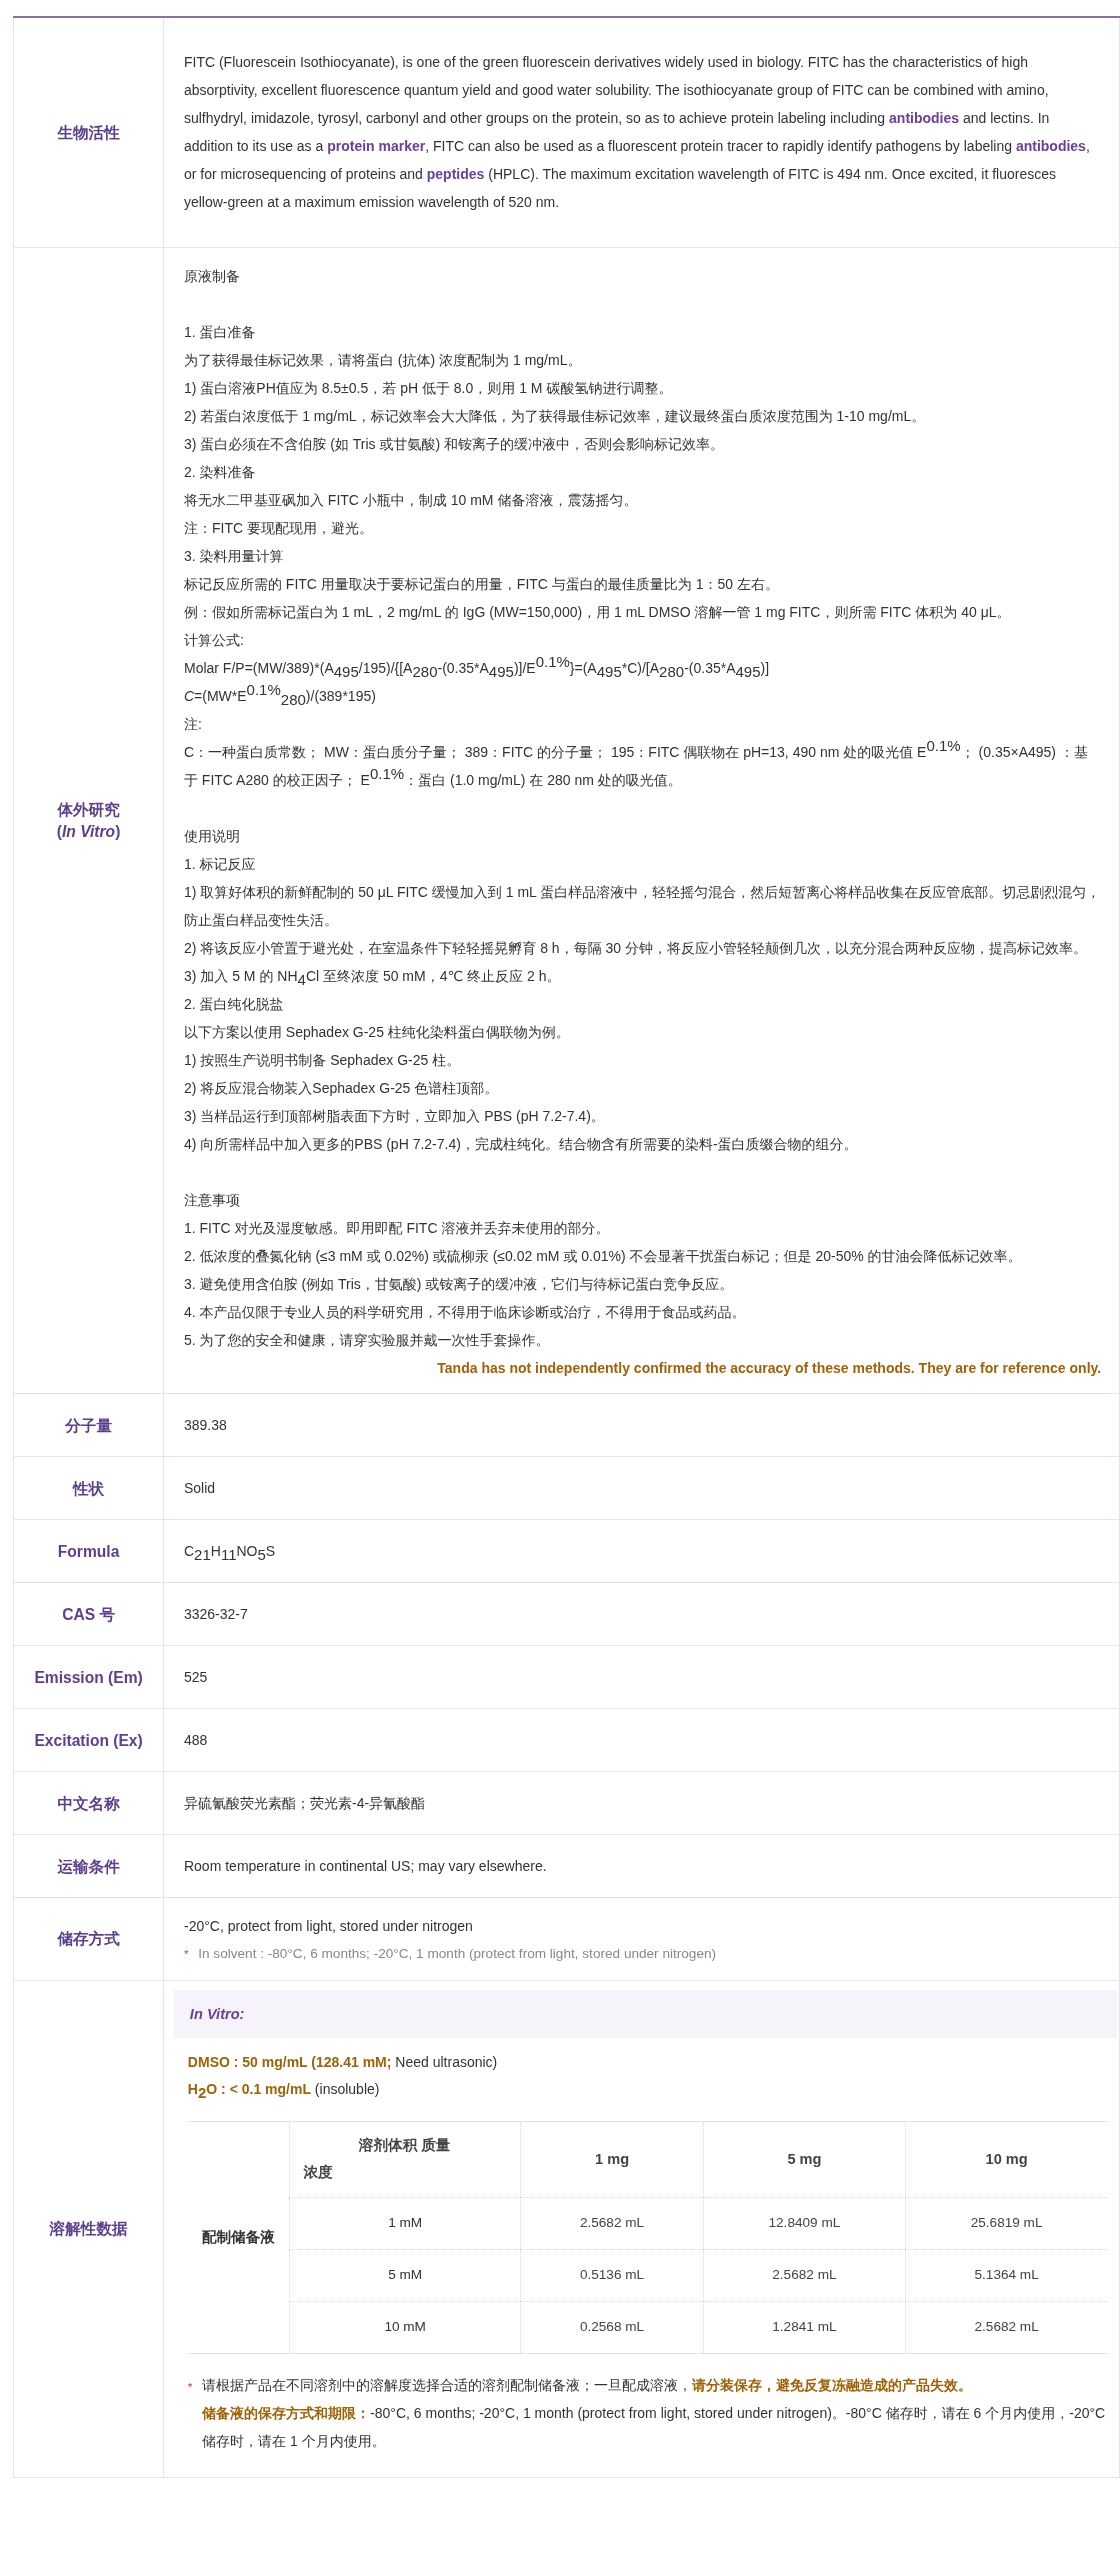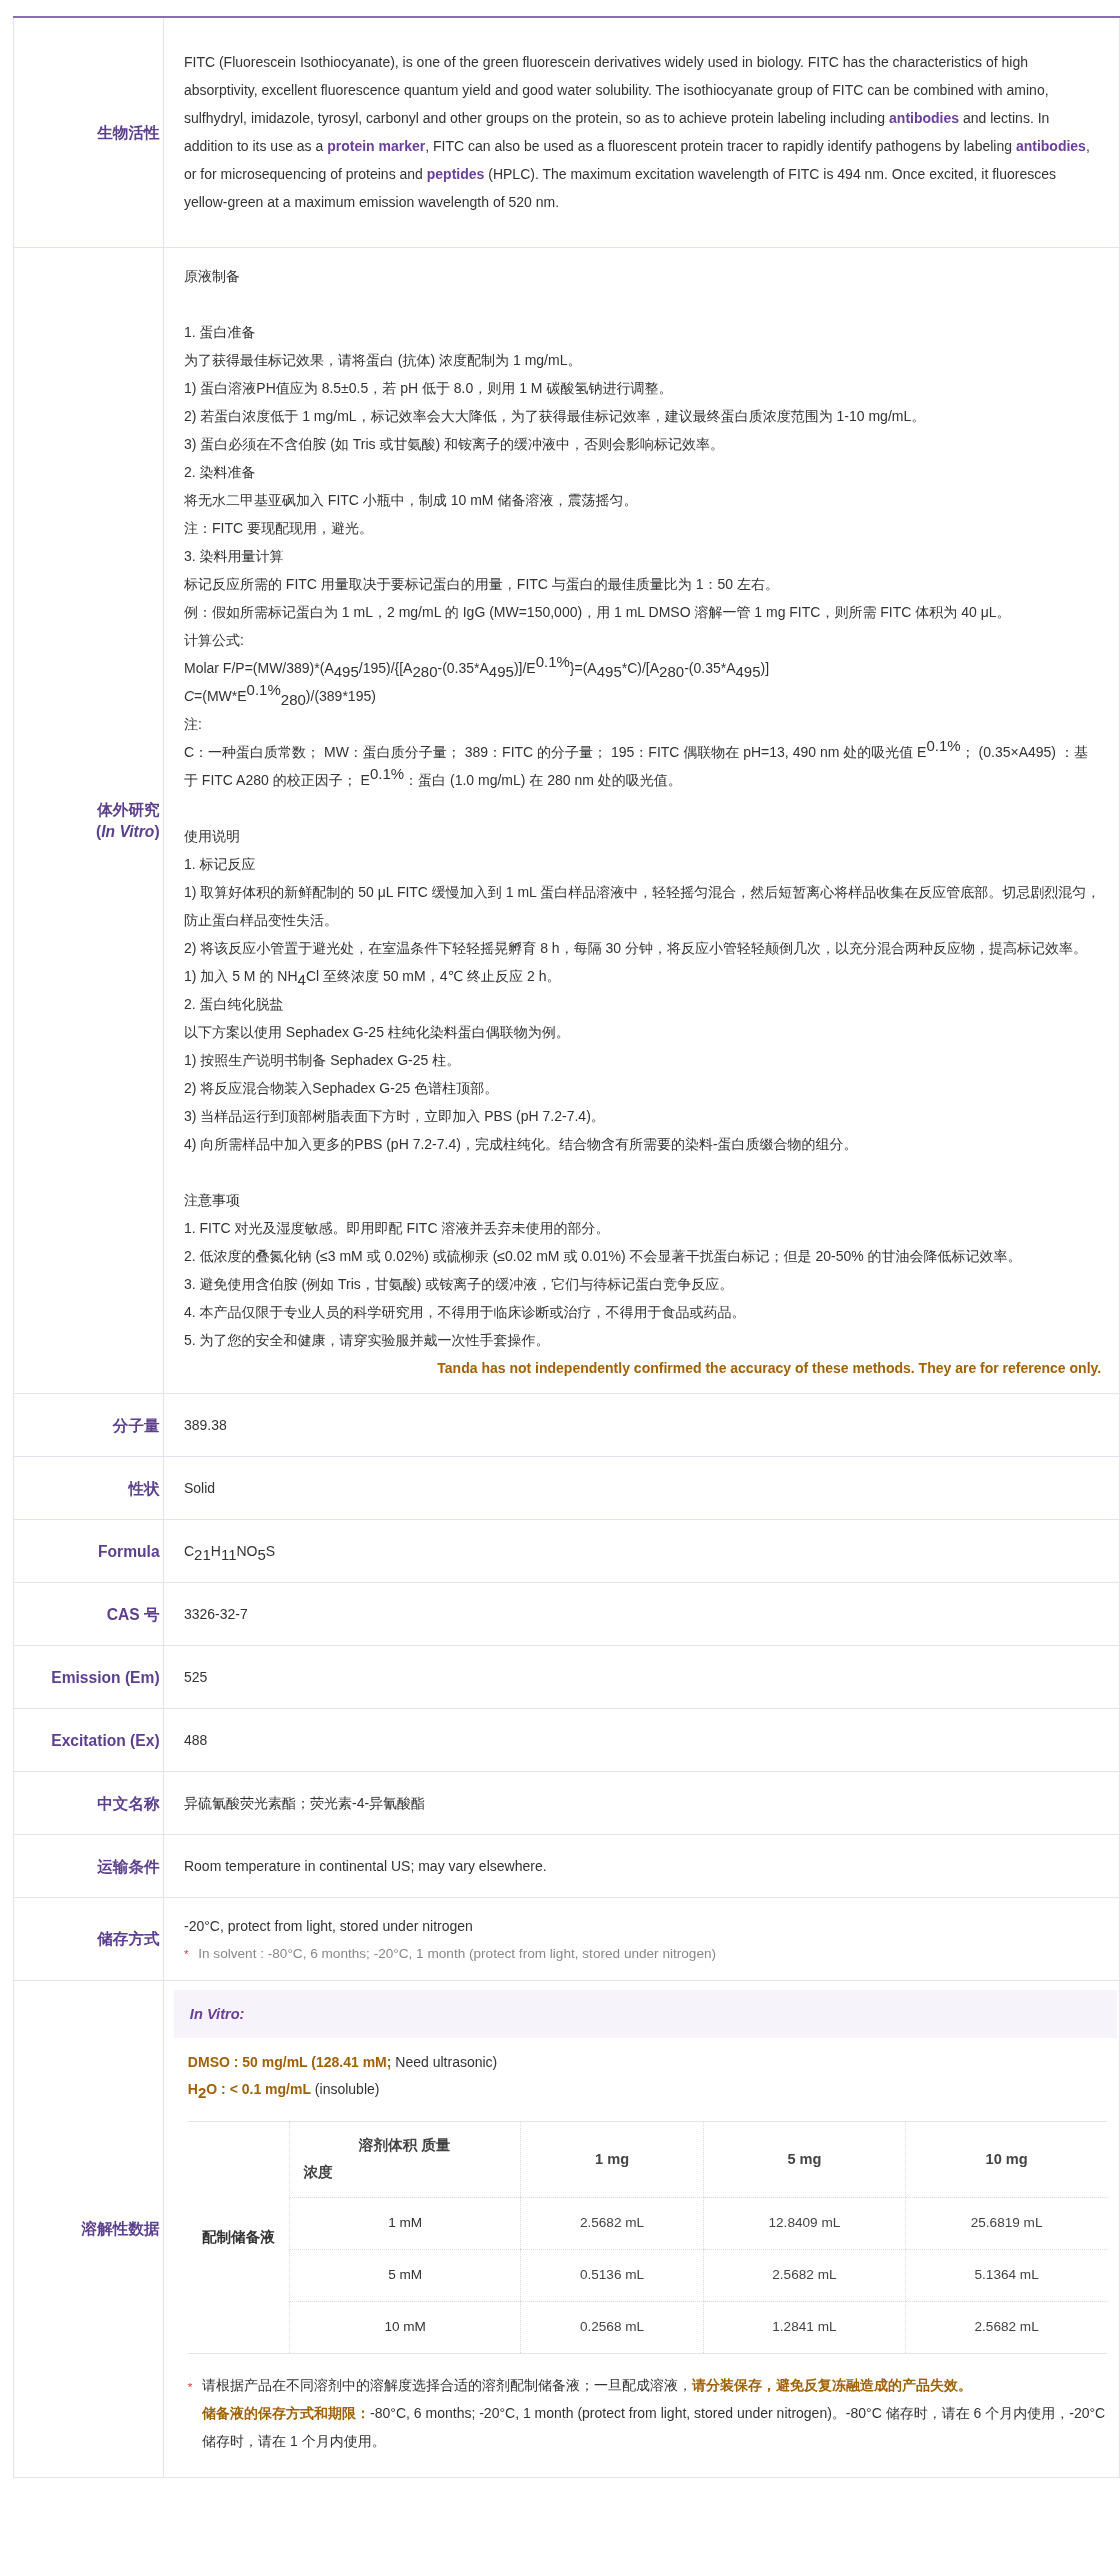--- a/index.html
+++ b/index.html
@@ -1,20 +1,20 @@
 <!DOCTYPE html>
 <html><head>
 <meta charset="utf-8">
 <style>
   html, body { margin: 0; padding: 0; background: #ffffff; }
   body { width: 1120px; font-family: "Liberation Sans", "DejaVu Sans", sans-serif; color: #333333; }
   .wrap { padding: 15.6px 0 15.6px 12.7px; width: 1107px; box-sizing: border-box; }
   table.spec { width: 1107px; border-collapse: collapse; border-top: 2.9px solid #8a6fa8; table-layout: fixed; }
   table.spec > tbody > tr > td { border: 1px solid #e6e3f0; vertical-align: middle; }
-  td.lbl { width: 142px; text-align: right; color: #5c3f8f; font-weight: bold; font-size: 15.6px; line-height: 21.4px; padding: 0 3.9px; }
+  td.lbl { width: 142px; text-align: center; color: #5c3f8f; font-weight: bold; font-size: 15.6px; line-height: 21.4px; padding: 0 3.9px; }
   td.val { padding: 17.5px 15.6px 17.5px 19.5px; font-size: 14px; line-height: 28px; color: #333; }
   td.val.short { padding: 0 19.5px; height: 62px; }
   .link { color: #6a3f9a; font-weight: bold; text-align: center; }
   .blank { height: 28px; }
   sub, sup { font-size: 15px; line-height: 0; }
   .bold { font-weight: bold; color: #a16207; text-align: right; }
   .note-line { color: #888; font-size: 13.6px; }
   .red-star { color: #d33; margin-right: 9.7px; font-size: 11.7px; }
   .invitro-bar { background: #f6f4fa; padding: 9.7px 15.6px; color: #6a3f9a; font-style: italic; font-weight: bold; font-size: 14.6px; margin: -7.8px -9.7px 11.7px -13.6px; }
   .sol-line { font-size: 14px; line-height: 27px; }
@@ -64,21 +64,21 @@
     <div>计算公式:</div>
     <div>Molar F/P=(MW/389)*(A<sub>495</sub>/195)/{[A<sub>280</sub>-(0.35*A<sub>495</sub>)]/E<sup>0.1%</sup>}=(A<sub>495</sub>*C)/[A<sub>280</sub>-(0.35*A<sub>495</sub>)]</div>
     <div><i>C</i>=(MW*E<sup>0.1%</sup><sub>280</sub>)/(389*195)</div>
     <div>注:</div>
     <div><span>C：一种蛋白质常数；  MW：蛋白质分子量；  389：FITC 的分子量；  195：FITC 偶联物在 pH=13, 490 nm 处的吸光值 E</span><sup>0.1%</sup><span>；   (0.35×A495) ：基于 FITC A280 的校正因子；  E</span><sup>0.1%</sup><span>：蛋白  (1.0 mg/mL)  在 280 nm 处的吸光值。</span></div>
     <div class="blank"></div>
     <div>使用说明</div>
     <div>1. 标记反应</div>
     <div>1) 取算好体积的新鲜配制的 50 μL FITC 缓慢加入到 1 mL 蛋白样品溶液中，轻轻摇匀混合，然后短暂离心将样品收集在反应管底部。切忌剧烈混匀，防止蛋白样品变性失活。</div>
     <div>2) 将该反应小管置于避光处，在室温条件下轻轻摇晃孵育 8 h，每隔 30 分钟，将反应小管轻轻颠倒几次，以充分混合两种反应物，提高标记效率。</div>
-    <div><span>1) 加入 5 M 的 NH</span><sub>4</sub><span>Cl 至终浓度 50 mM，4℃ 终止反应 2 h。</span></div>
+    <div><span>3) 加入 5 M 的 NH</span><sub>4</sub><span>Cl 至终浓度 50 mM，4℃ 终止反应 2 h。</span></div>
     <div>2. 蛋白纯化脱盐</div>
     <div>以下方案以使用 Sephadex G-25 柱纯化染料蛋白偶联物为例。</div>
     <div>1) 按照生产说明书制备 Sephadex G-25 柱。</div>
     <div>2) 将反应混合物装入Sephadex G-25 色谱柱顶部。</div>
     <div>3) 当样品运行到顶部树脂表面下方时，立即加入 PBS (pH 7.2-7.4)。</div>
     <div>4) 向所需样品中加入更多的PBS (pH 7.2-7.4)，完成柱纯化。结合物含有所需要的染料-蛋白质缀合物的组分。</div>
     <div class="blank"></div>
     <div>注意事项</div>
     <div>1. FITC 对光及湿度敏感。即用即配 FITC 溶液并丢弃未使用的部分。</div>
     <div>2. 低浓度的叠氮化钠 (≤3 mM 或 0.02%) 或硫柳汞 (≤0.02 mM 或 0.01%) 不会显著干扰蛋白标记；但是 20-50% 的甘油会降低标记效率。</div>

